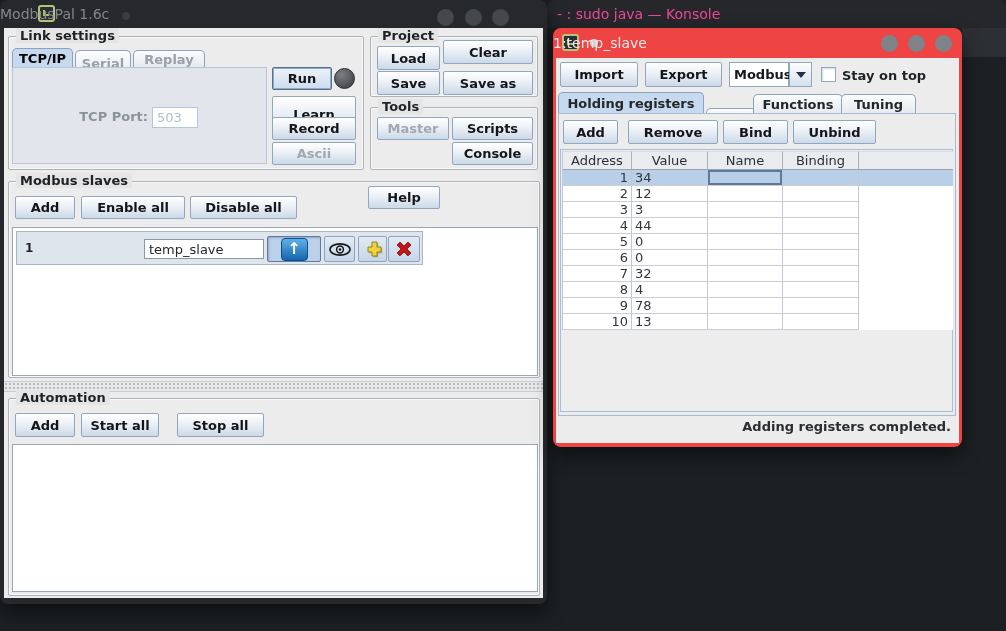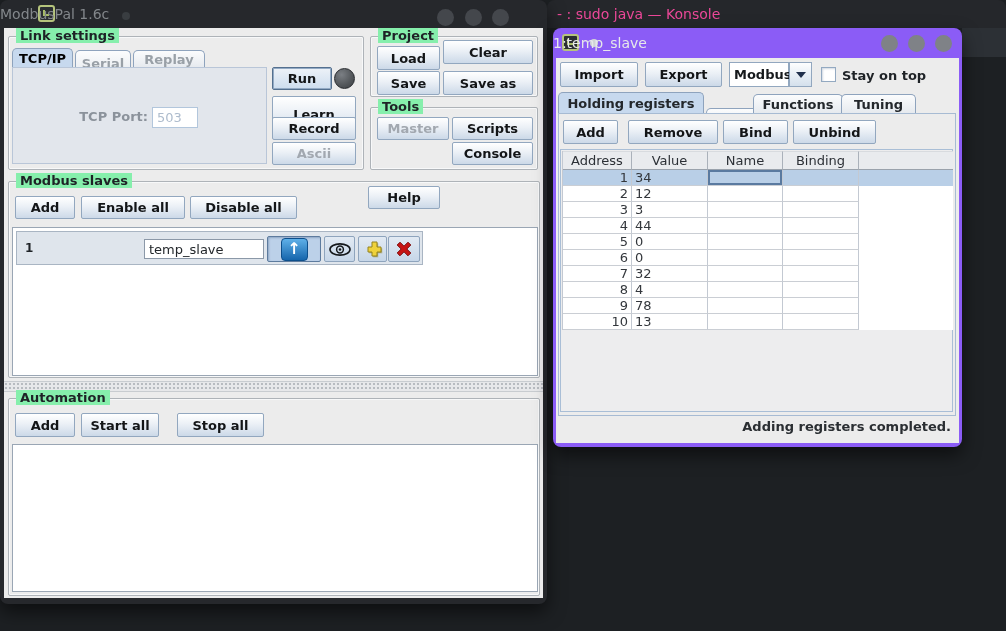--- a/index.html
+++ b/index.html
@@ -14,21 +14,21 @@
   .circ { position:absolute; border-radius:50%; }
   .tb-dot { position:absolute; border-radius:50%; }
   .app-icon { position:absolute; border:2px solid #b5c47c; border-radius:3px; background:#2b2e32; }
   .app-icon i { position:absolute; left:3px; top:3px; width:6px; height:6px;
                 border-left:2px solid #a9bd66; border-bottom:2px solid #a9bd66; }
 
   
   .panelbg { position:absolute; background:#ececec; }
   .group { position:absolute; border:1px solid #aeb3b8; border-radius:2px;
            box-shadow:inset 0 0 0 1px #f7f8f9; }
-  .group-title { position:absolute; top:-9px; left:7px; background:#86efac; padding:0 4px;
+  .group-title { position:absolute; top:-9px; left:7px; background:#e5e5e5; padding:0 4px;
                  font-weight:bold; font-size:13px; color:#1e2226; white-space:nowrap; }
   .btn { position:absolute; display:flex; align-items:center; justify-content:center;
          background:linear-gradient(#ffffff,#ebf0f6 45%,#ccd9e8);
          border:1px solid #92a7bf; border-radius:2px;
          font-weight:bold; font-size:13px; color:#131517; cursor:default; white-space:nowrap; }
   .btn.disabled { color:#a2a8b0; }
   .btn.focused { border:1px solid #54708f; box-shadow:inset 0 0 0 1px #93aac4;
                  background:linear-gradient(#edf2f8,#cdddee); }
   .tab { position:absolute; display:flex; align-items:center; justify-content:center;
          border:1px solid #8ea3bd; border-bottom:none; border-radius:5px 5px 0 0;
@@ -225,21 +225,21 @@
     </div>
     <div class="btn" style="left:81px; top:413px; width:78px; height:24px;">
       <span>Start all</span>
     </div>
     <div class="btn" style="left:177px; top:413px; width:87px; height:24px;">
       <span>Stop all</span>
     </div>
     <div class="whitebox" style="left:12px; top:444px; width:526px; height:148px;"></div>
   </div>
 
-  <div class="window" style="left:553px; top:28px; width:409px; height:419px; border-radius:8px; background:#8b5cf6;">
+  <div class="window" style="left:553px; top:28px; width:409px; height:419px; border-radius:8px; background:#ef4444;">
 
     <div class="titlebar" style="height:30px;">
       <span class="app-icon" style="left:9px; top:6px; width:17px; height:17px;">
           <i></i>
         </span>
       <span class="tb-dot" style="left:37px; top:11px; width:8px; height:8px; background:#d0d3d6;"></span>
       <span class="win-title" style="top:7px; color:#e6e8ea;">1:temp_slave</span>
       <span class="circ" style="left:328px; top:7px; width:17px; height:17px; background:#7f8287;"></span>
       <span class="circ" style="left:355px; top:7px; width:17px; height:17px; background:#7f8287;"></span>
       <span class="circ" style="left:382px; top:7px; width:17px; height:17px; background:#7f8287;"></span>

